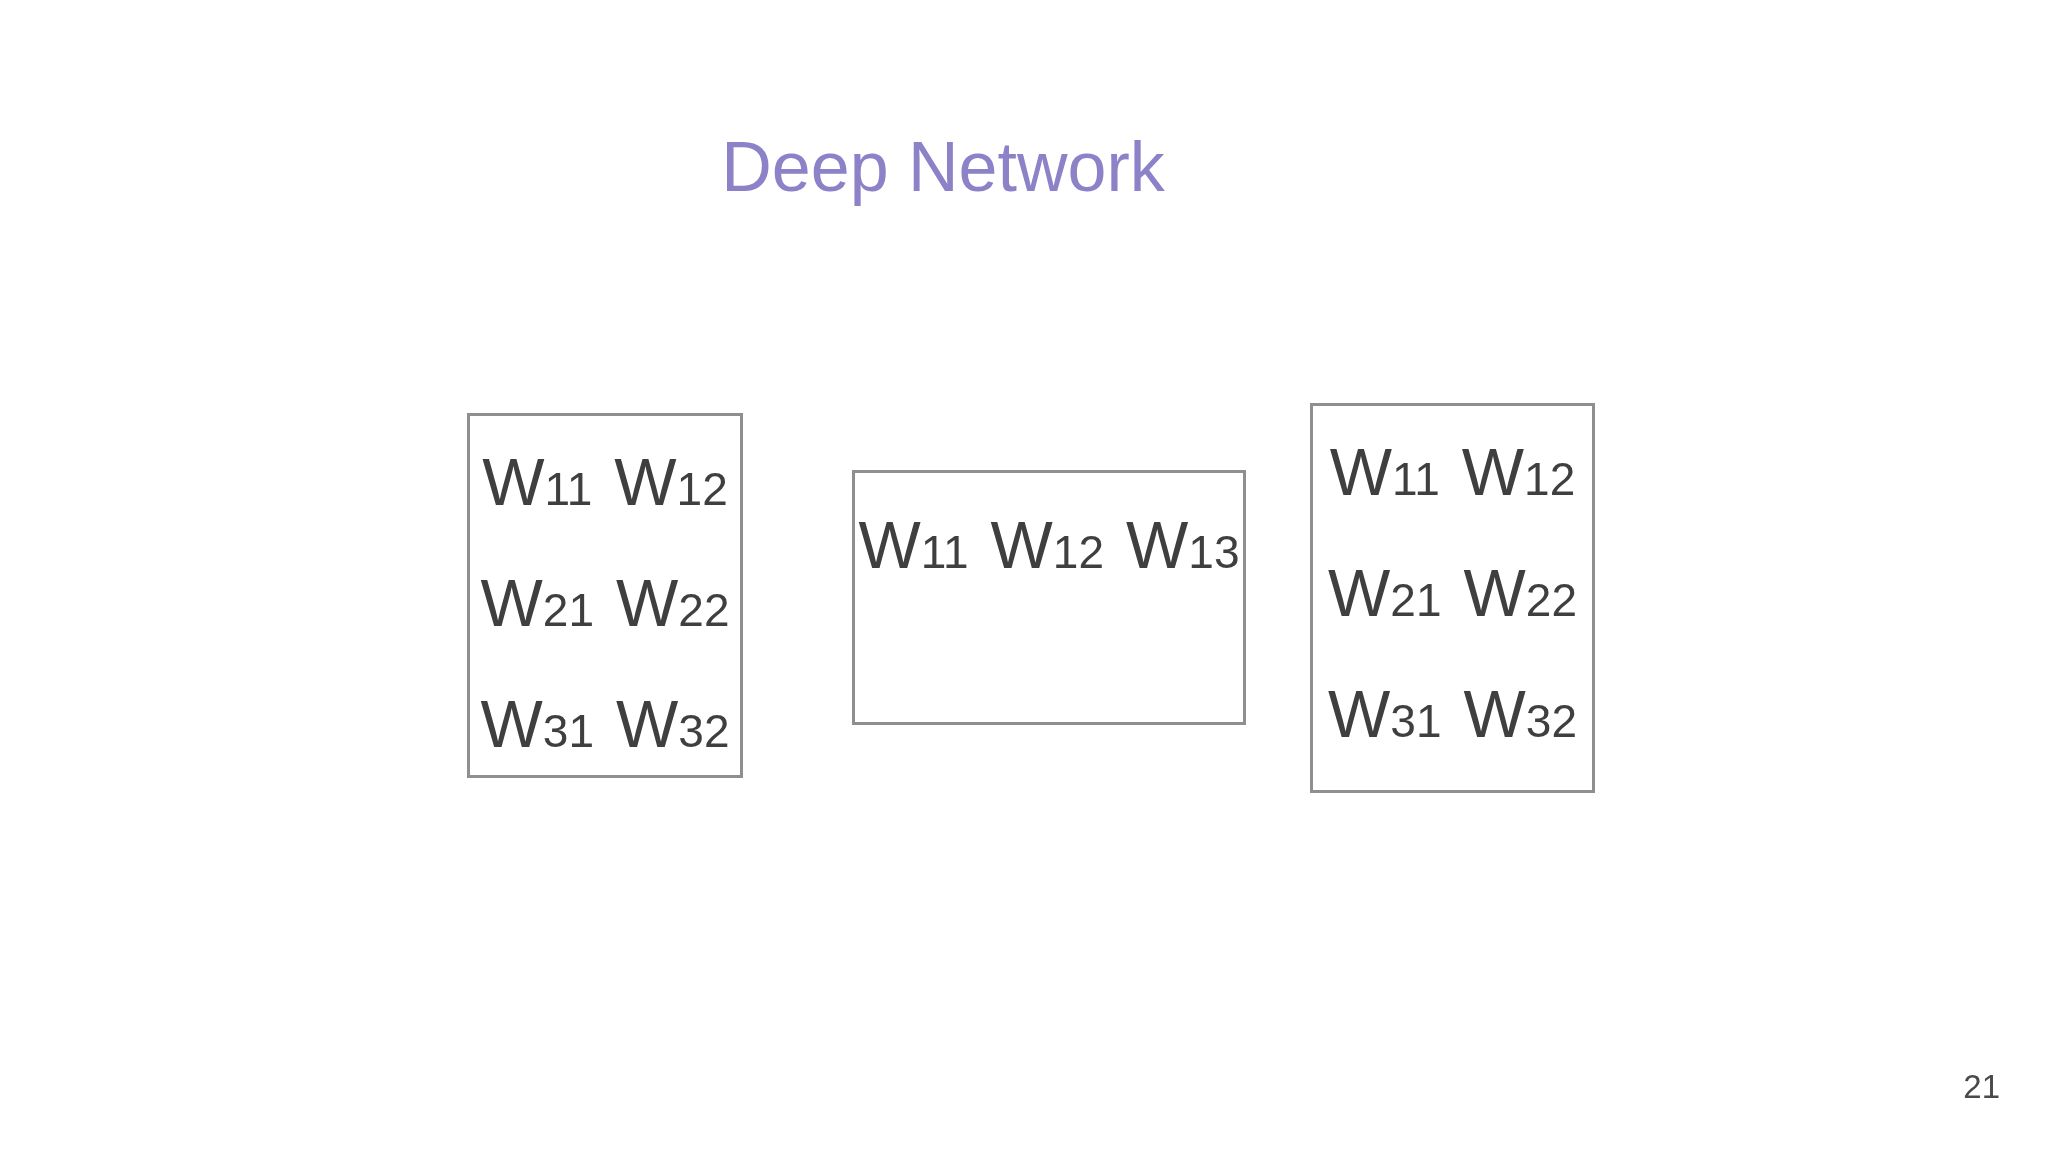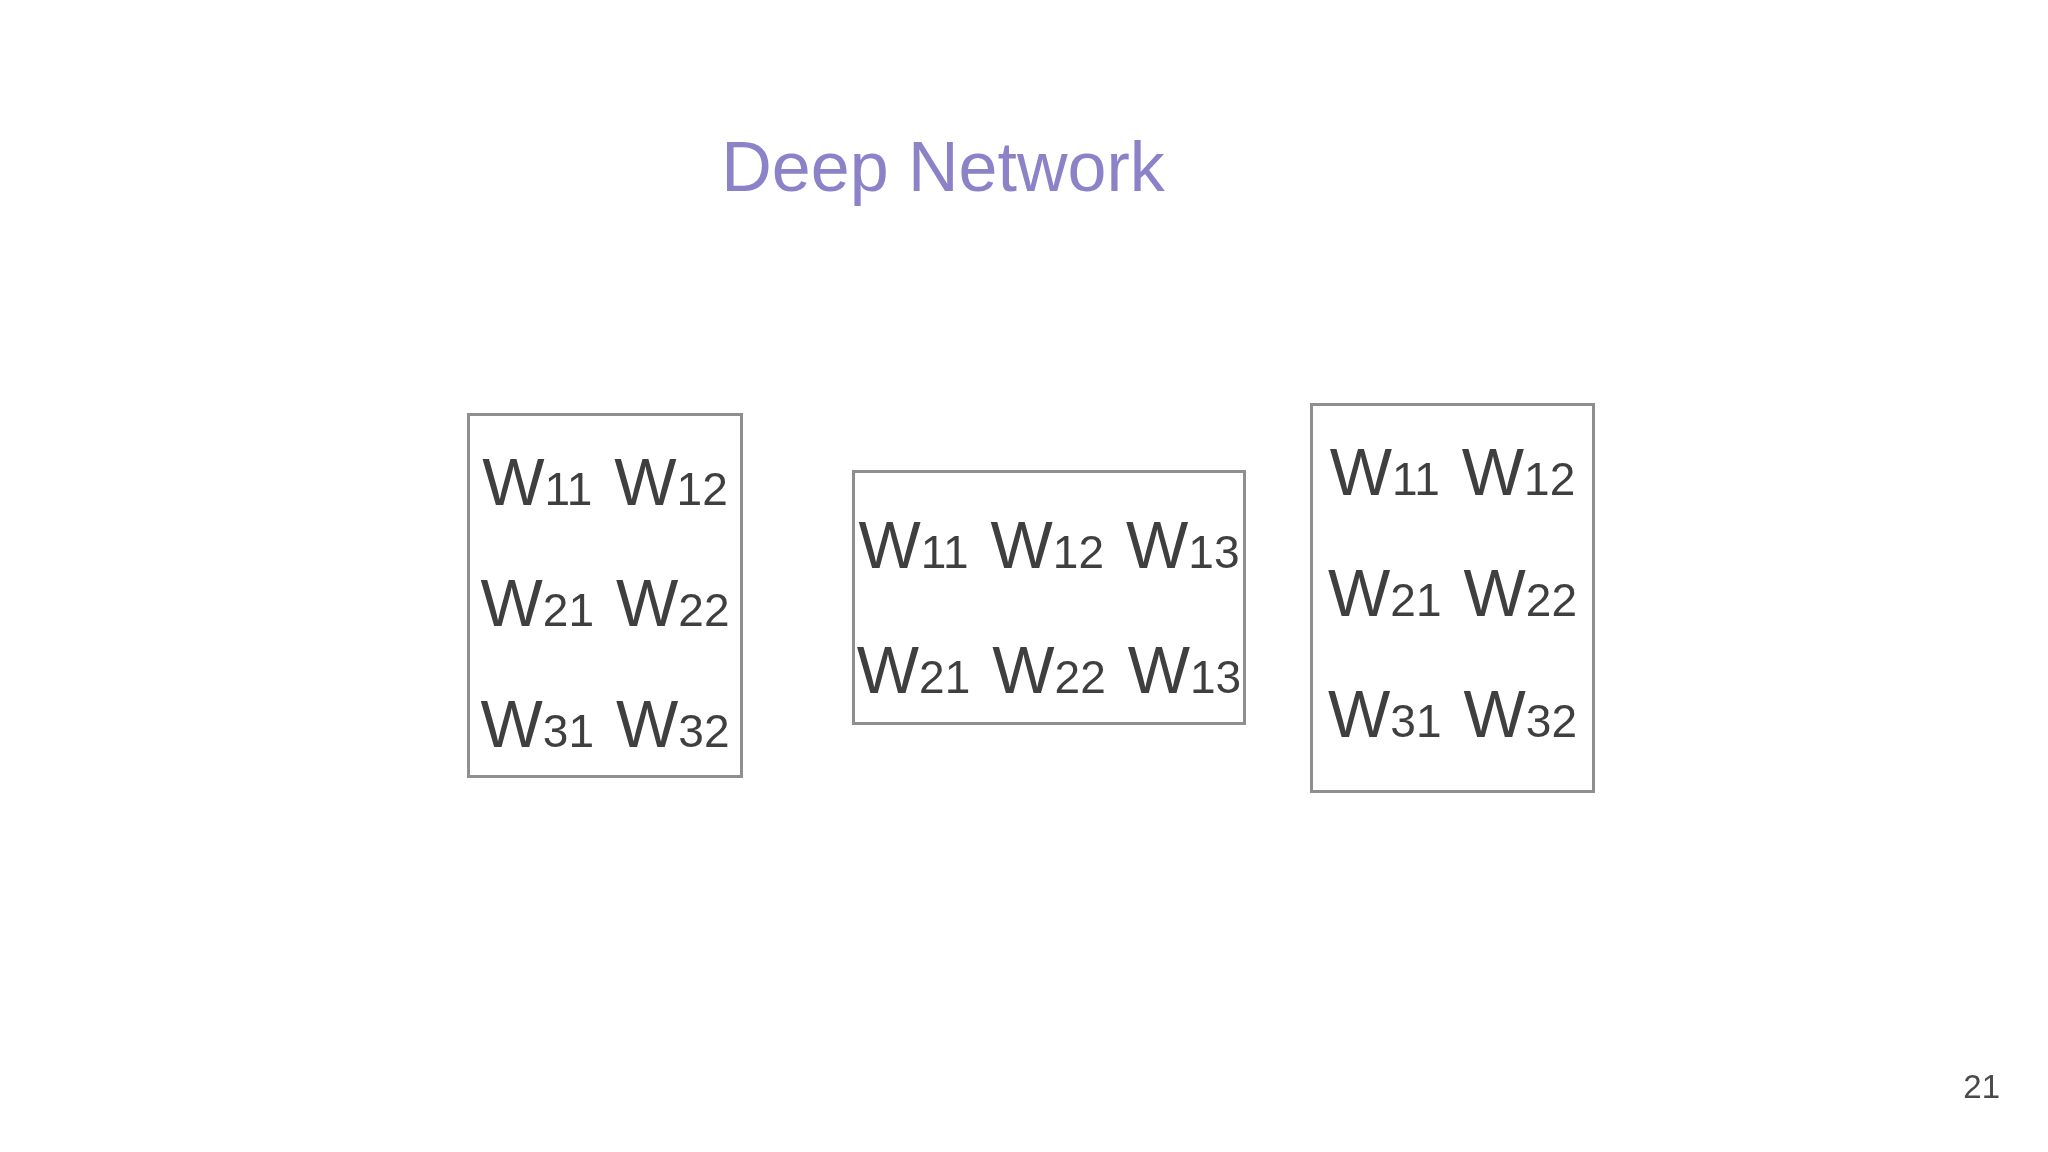--- a/index.html
+++ b/index.html
@@ -78,23 +78,20 @@
     </div>
     <div class="mrow">
       <span class="cell"><span>W</span><span class="sub">31</span></span><span class="cell"><span>W</span><span class="sub">32</span></span>
     </div>
   </div>
 
   <div class="matrix matrix-2">
     <div class="mrow">
       <span class="cell"><span>W</span><span class="sub">11</span></span><span class="cell"><span>W</span><span class="sub">12</span></span><span class="cell"><span>W</span><span class="sub">13</span></span>
     </div>
-    <div class="mrow">
-      <span class="cell"><span>W</span><span class="sub">21</span></span><span class="cell"><span>W</span><span class="sub">22</span></span><span class="cell"><span>W</span><span class="sub">13</span></span>
-    </div>
   </div>
 
   <div class="matrix matrix-3">
     <div class="mrow">
       <span class="cell"><span>W</span><span class="sub">11</span></span><span class="cell"><span>W</span><span class="sub">12</span></span>
     </div>
     <div class="mrow">
       <span class="cell"><span>W</span><span class="sub">21</span></span><span class="cell"><span>W</span><span class="sub">22</span></span>
     </div>
     <div class="mrow">

